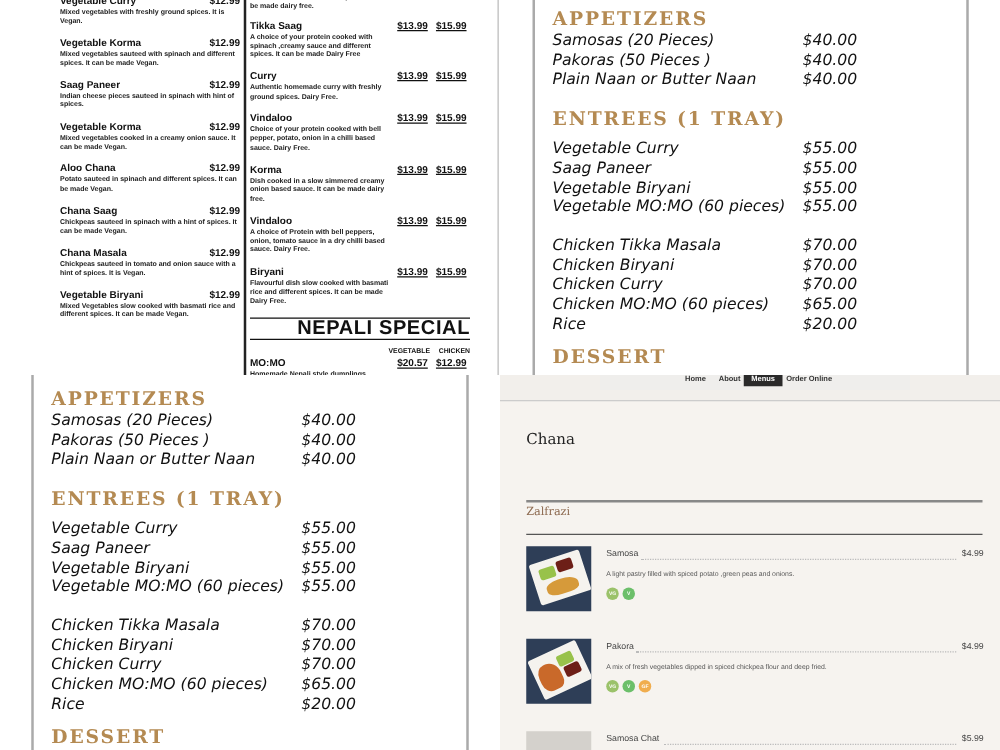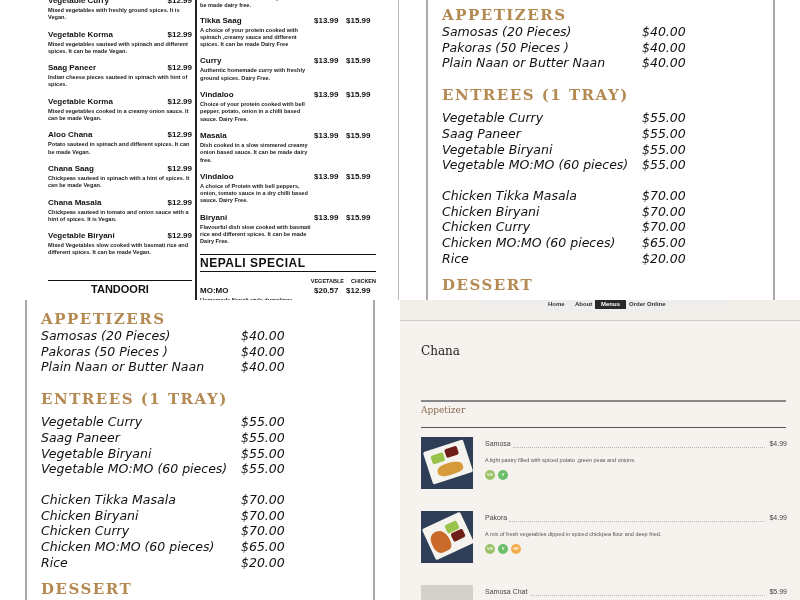--- a/index.html
+++ b/index.html
@@ -11,24 +11,24 @@
   
   #q1 { left: 0; top: 0; width: 400px; height: 300px; background: #fff; }
   .colL { position: absolute; left: 48px; top: -4px; width: 144px; }
   .colR { position: absolute; left: 200px; top: -6px; width: 176px; }
   .vline { position: absolute; left: 195px; top: 0; width: 2px; height: 300px; background: #222; }
   .rborder { position: absolute; left: 398px; top: 0; width: 1px; height: 300px; background: #bbb; }
   .pm-item { margin-bottom: 8px; }
   .pm-head { display: flex; justify-content: space-between; font-weight: bold; font-size: 8px; line-height: 10px; }
   .pm-desc { font-size: 5.6px; line-height: 7.3px; font-weight: bold; color: #222; margin-top: 1px; }
   .colR .pm-head { display: grid; grid-template-columns: 1fr 32px 30px; }
-  .colR .pm-head span.p { text-align: left; }
+  .colR .pm-head span.p { text-align: center; text-decoration: underline; }
   .colR .pm-desc { width: 112px; }
-  .pm-section { border-top: 1.5px solid #111; border-bottom: 1.5px solid #111; text-align: left;
-                font-weight: bold; font-size: 12px; line-height: 16px; letter-spacing: 0.5px; margin: 4px 0 6px; }
+  .pm-section { border-top: 1.5px solid #111; border-bottom: 1.5px solid #111; text-align: right;
+                font-weight: bold; font-size: 16px; line-height: 16px; letter-spacing: 0.5px; margin: 4px 0 6px; }
   .tandoori { position: absolute; left: 48px; top: 280px; width: 144px; border-top: 1.5px solid #111;
               text-align: center; font-weight: bold; font-size: 11px; line-height: 16px; }
   .colhdr { display: grid; grid-template-columns: 1fr 38px 32px; font-size: 5.5px; font-weight: bold; text-align: right; }
 
   
   #q2 { left: 400px; top: 0; width: 400px; height: 300px; background: #fff; }
   #q3 { left: 0; top: 300px; width: 400px; height: 300px; background: #fff; }
   .sheet { position: absolute; background: #fff; border-left: 2px solid #aaa; border-right: 2px solid #aaa; }
   .cat-h { font-family: "DejaVu Serif", serif; color: #b48a52; font-size: 15px; letter-spacing: 1.5px; font-weight: bold; }
   .cat-row { display: flex; font-family: "DejaVu Sans", sans-serif; font-style: italic; font-size: 12.5px; line-height: 15.7px; color: #111; }
@@ -113,21 +113,20 @@
       <div class="pm-desc">Chickpeas sauteed in tomato and onion sauce with a hint of spices. It is Vegan.</div>
     </div>
     <div class="pm-item">
       <div class="pm-head">
           <span>Vegetable Biryani</span>
           <span>$12.99</span>
         </div>
       <div class="pm-desc">Mixed Vegetables slow cooked with basmati rice and different spices. It can be made Vegan.</div>
     </div>
   </div>
-  <div class="tandoori">TANDOORI</div>
   <div class="vline"></div>
 
   <div class="colR">
     <div class="pm-desc" style="margin-bottom:6px">tomato sauce and different spices. It can be made dairy free.</div>
     <div class="pm-item">
       <div class="pm-head">
           <span>Tikka Saag</span>
           <span class="p">$13.99</span>
           <span class="p">$15.99</span>
         </div>
@@ -144,21 +143,21 @@
     <div class="pm-item">
       <div class="pm-head">
           <span>Vindaloo</span>
           <span class="p">$13.99</span>
           <span class="p">$15.99</span>
         </div>
       <div class="pm-desc">Choice of your protein cooked with bell pepper, potato, onion in a chilli based sauce. Dairy Free.</div>
     </div>
     <div class="pm-item">
       <div class="pm-head">
-          <span>Masala</span>
+          <span>Korma</span>
           <span class="p">$13.99</span>
           <span class="p">$15.99</span>
         </div>
       <div class="pm-desc">Dish cooked in a slow simmered creamy onion based sauce. It can be made dairy free.</div>
     </div>
     <div class="pm-item">
       <div class="pm-head">
           <span>Vindaloo</span>
           <span class="p">$13.99</span>
           <span class="p">$15.99</span>
@@ -315,21 +314,21 @@
   <div class="nav">
     <div class="nav-inner"></div>
     <a style="left:148px">Home</a>
     <a style="left:175px">About</a>
     <a class="active" style="left:195px">Menus</a>
     <a style="left:229px">Order Online</a>
   </div>
 
   <div class="menu-title">Chana</div>
   <div class="rule" style="top:100px; height:1.5px;"></div>
-  <div class="appz">Appetizer</div>
+  <div class="appz">Zalfrazi</div>
   <div class="rule" style="top:127px; height:1px; background:#555;"></div>
 
   <div class="wi" style="top:137px">
     <div class="thumb">
       <div class="plate">
           <div class="s1"></div>
           <div class="s2"></div>
           <div class="food"></div>
         </div>
     </div>

